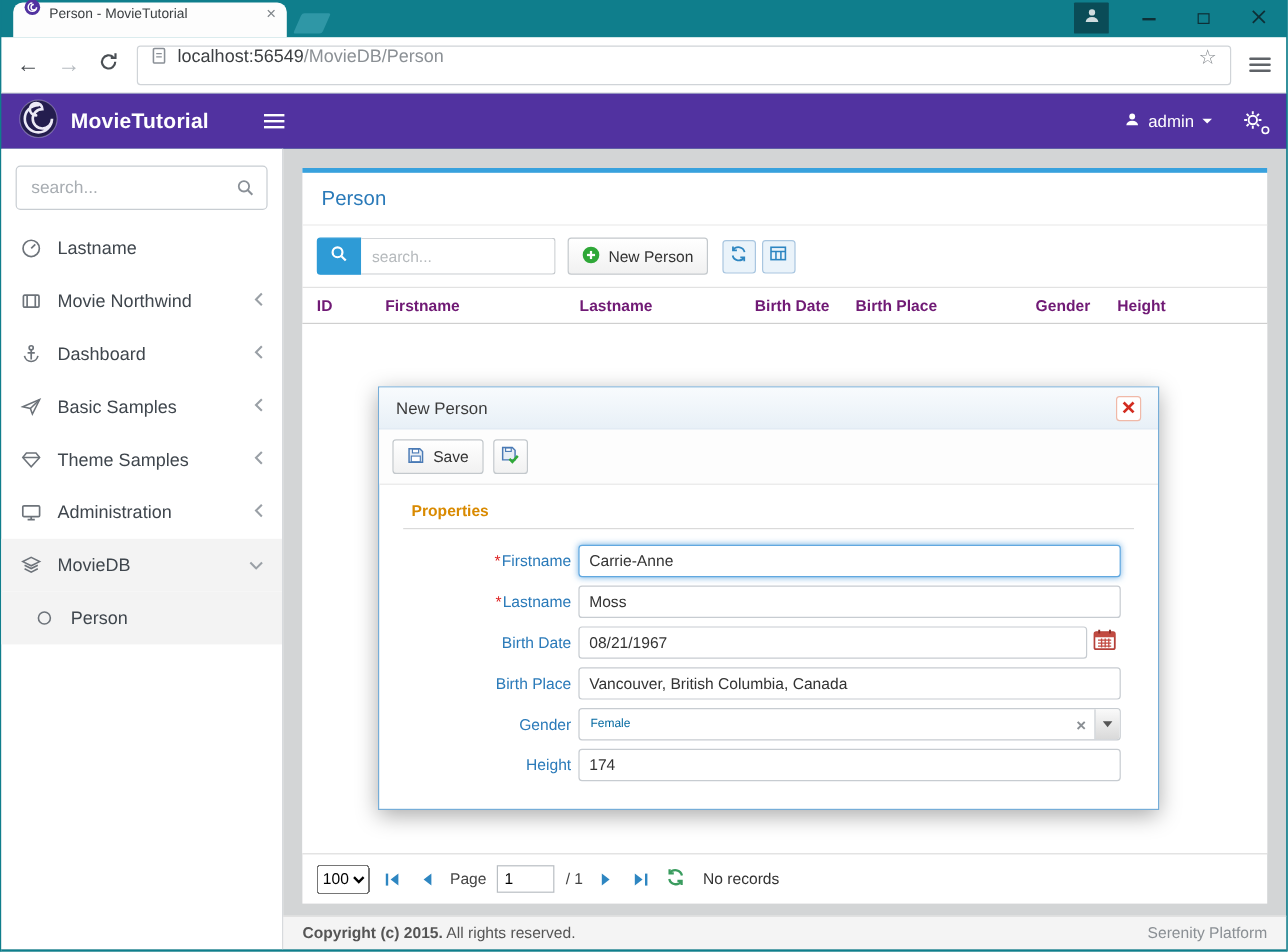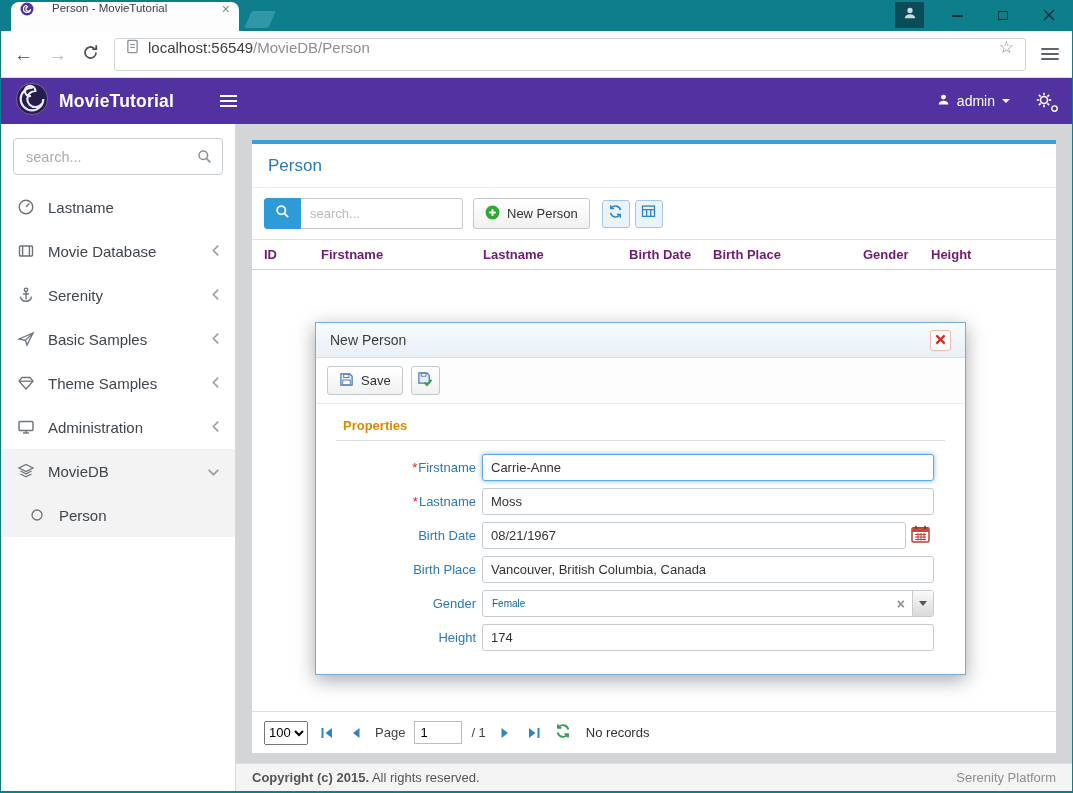--- a/index.html
+++ b/index.html
@@ -4,21 +4,21 @@
 <style>
   * { box-sizing: border-box; }
   html,body { margin:0; padding:0; }
   body { width:1073px; height:793px; font-family:"Liberation Sans",sans-serif; background:#0f7e8c; }
   .window { width:1073px; height:793px; display:flex; flex-direction:column; background:#0f7e8c;
             border-left:1px solid #0f7e8c; border-right:1px solid #0f7e8c; overflow:hidden; }
 
   
   .titlebar { height:31px; position:relative; display:flex; align-items:flex-end; flex:0 0 auto; }
   .tab { margin-left:10px; width:228px; height:29px; background:#fdfdfd; border-radius:8px 8px 0 0;
-         display:flex; align-items:flex-start; padding:0 9px; gap:18px; }
+         display:flex; align-items:flex-end; padding:13px 9px; gap:7px; }
   .tab-title { flex:1; font-size:11.5px; color:#3c4043; white-space:nowrap; overflow:hidden; }
   .tab-close { font-size:14px; color:#80868b; line-height:1; }
   .newtab { width:24px; height:17px; margin:0 0 3px 9px; background:#2f97a6; transform:skewX(-24deg); border-radius:2px; }
   .profile-btn { position:absolute; right:148px; top:2px; width:29px; height:26px; background:#0a4c57;
                  display:flex; align-items:center; justify-content:center; border-radius:1px; }
   .win-controls { position:absolute; right:0; top:0; height:31px; display:flex; }
   .winbtn { width:46px; display:flex; align-items:center; justify-content:center; }
   .min-glyph { width:11px; height:2px; background:#0e2f36; }
   .max-glyph { width:10px; height:9px; border:1.5px solid #0e2f36; }
 
@@ -266,35 +266,35 @@
           <span class="lbl">Lastname</span>
         </div>
         <div class="nav-item">
           <span class="ico">
               <svg width="18" height="18" viewBox="0 0 18 18" fill="none" stroke="#6d737a" stroke-width="1.4">
                 <rect x="2.5" y="4" width="13" height="10" rx="1"></rect>
                 <line x1="5.6" y1="4" x2="5.6" y2="14"></line>
                 <line x1="12.4" y1="4" x2="12.4" y2="14"></line>
               </svg>
             </span>
-          <span class="lbl">Movie Database</span>
+          <span class="lbl">Movie Northwind</span>
           <span><svg width="9" height="13" viewBox="0 0 8 12">
                 <path d="M6.5 1.5 L2 6 L6.5 10.5" fill="none" stroke="#9aa0a6" stroke-width="1.6"></path>
               </svg></span>
         </div>
         <div class="nav-item">
           <span class="ico">
               <svg width="18" height="18" viewBox="0 0 18 18" fill="none" stroke="#6d737a" stroke-width="1.4">
                 <circle cx="9" cy="3.8" r="1.7"></circle>
                 <line x1="9" y1="5.5" x2="9" y2="13.5"></line>
                 <line x1="6" y1="8" x2="12" y2="8"></line>
                 <path d="M3.4 10.6 A5.7 5.7 0 0 0 14.6 10.6"></path>
               </svg>
             </span>
-          <span class="lbl">Serenity</span>
+          <span class="lbl">Dashboard</span>
           <span><svg width="9" height="13" viewBox="0 0 8 12">
                 <path d="M6.5 1.5 L2 6 L6.5 10.5" fill="none" stroke="#9aa0a6" stroke-width="1.6"></path>
               </svg></span>
         </div>
         <div class="nav-item">
           <span class="ico">
               <svg width="18" height="18" viewBox="0 0 18 18" fill="none" stroke="#6d737a" stroke-width="1.3">
                 <path d="M2 9 L16 3 L10 15 L8.3 10.4 Z"></path>
                 <line x1="8.3" y1="10.4" x2="16" y2="3"></line>
               </svg>

